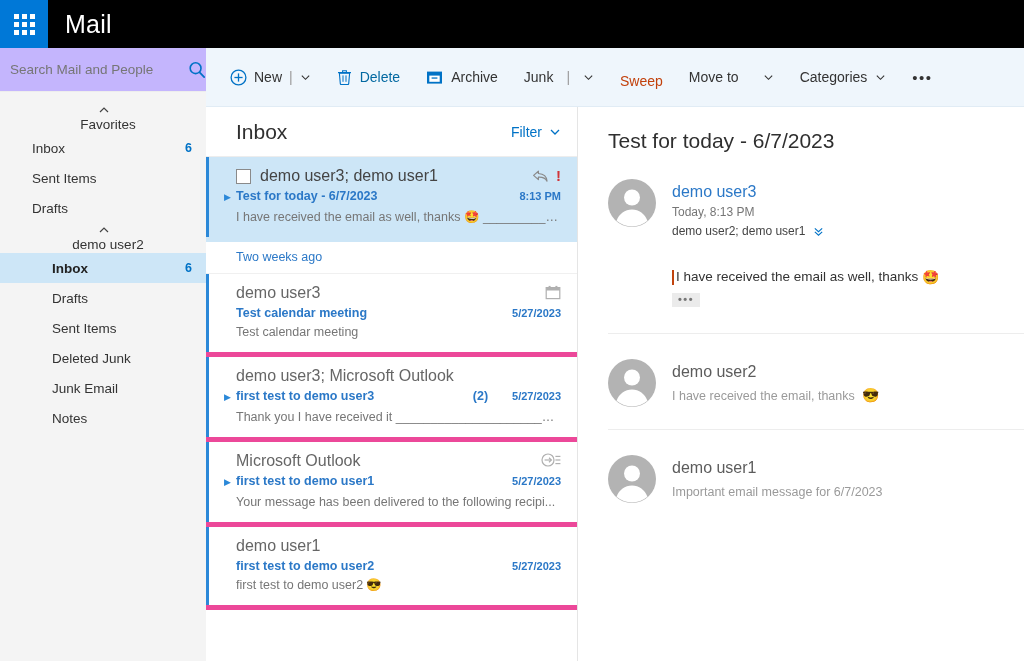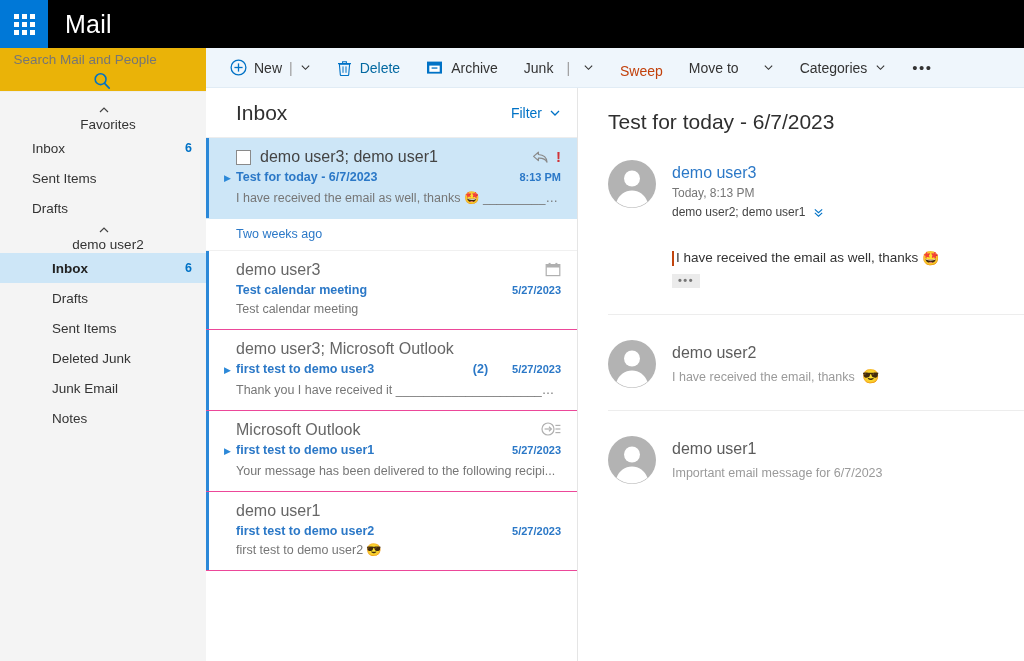--- a/index.html
+++ b/index.html
@@ -37,25 +37,24 @@
     padding-left: 17px;
     letter-spacing: .2px;
   }
 
   
   #shell { display: flex; width: 1024px; height: 613px; }
 
   
   #left-rail { width: 206px; height: 613px; background: #f4f4f4; position: relative; }
   #search-row {
-    height: 44px; background: #eab308;
+    height: 44px; background: #c4b5fd;
     display: flex; align-items: center;
     padding: 0 12px 0 10px;
     border-bottom: 1px solid #ededed;
-    flex-direction: column;
   }
   #search-input {
     border: none; outline: none;
     font-family: "Liberation Sans", sans-serif;
     font-size: 13.5px; color: #333; flex: 1;
     background: transparent;
   }
   #search-input::placeholder { color: #767676; }
   .mag { width: 20px; height: 20px; flex: 0 0 20px; cursor: pointer; }
 
@@ -96,21 +95,21 @@
     font-size: 14px; color: #0072c6; cursor: pointer;
     display: flex; align-items: center; gap: 7px;
   }
   #filter-btn .chev { width: 12px; height: 12px; }
 
   #list-scroll { flex: 1; overflow: hidden; }
 
   .msg {
     position: relative;
     padding: 9px 16px 11px 30px;
-    border-bottom: 1px solid #ec4899;
+    border-bottom: 5px solid #ec4899;
     cursor: pointer;
     min-height: 72px;
   }
   .msg .bar {
     position: absolute; left: 0; top: 0; bottom: 0;
     width: 3px; background: #2b88d8;
   }
   .msg.selected { background: #cde6f7; border-bottom-color: #cde6f7; }
   .msg.selected .bar { background: #2b88d8; }
 
@@ -270,21 +269,21 @@
       <div class="folder">
         <span class="fname">Notes</span>
         <span class="fcount"></span>
       </div>
 
     </div>
   </div>
 
   <div style="width:818px; height:613px; display:flex; flex-direction:column;">
 
-    <div style="height:40px; background:#eff6fc; display:flex; align-items:center; padding-left:24px; gap:0; border-bottom:1px solid #e1ecf5;">
+    <div style="height:59px; background:#eff6fc; display:flex; align-items:center; padding-left:24px; gap:0; border-bottom:1px solid #e1ecf5;">
 
       <div style="display:flex; align-items:center; gap:7px; padding-right:26px; cursor:pointer;">
         <svg width="17" height="17" viewBox="0 0 17 17">
           <circle cx="8.5" cy="8.5" r="7.4" fill="none" stroke="#0072c6" stroke-width="1.3"></circle>
           <line x1="8.5" y1="4.4" x2="8.5" y2="12.6" stroke="#0072c6" stroke-width="1.3"></line>
           <line x1="4.4" y1="8.5" x2="12.6" y2="8.5" stroke="#0072c6" stroke-width="1.3"></line>
         </svg>
         <span style="font-size:14px; color:#333;">New</span>
         <span style="font-size:14px; color:#9a9a9a;">|</span>
         <svg width="11" height="11" viewBox="0 0 12 12">

